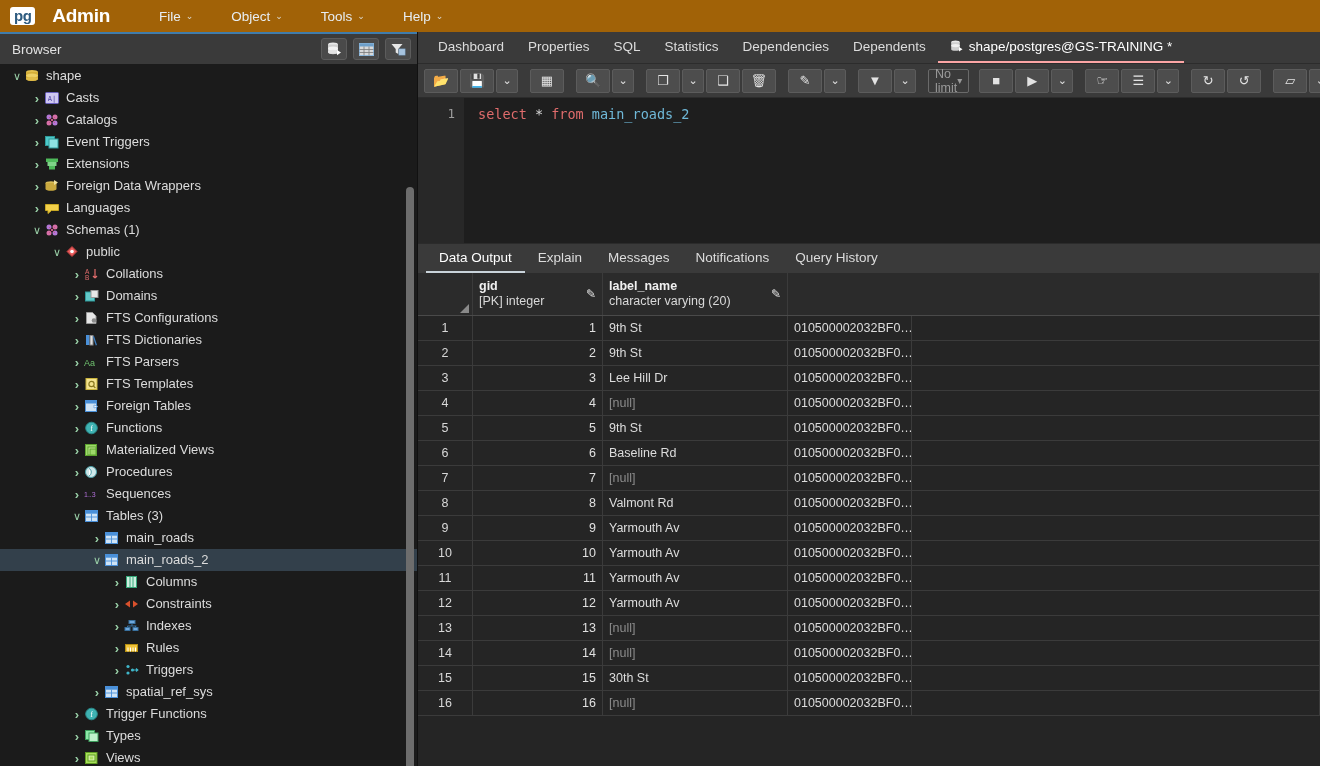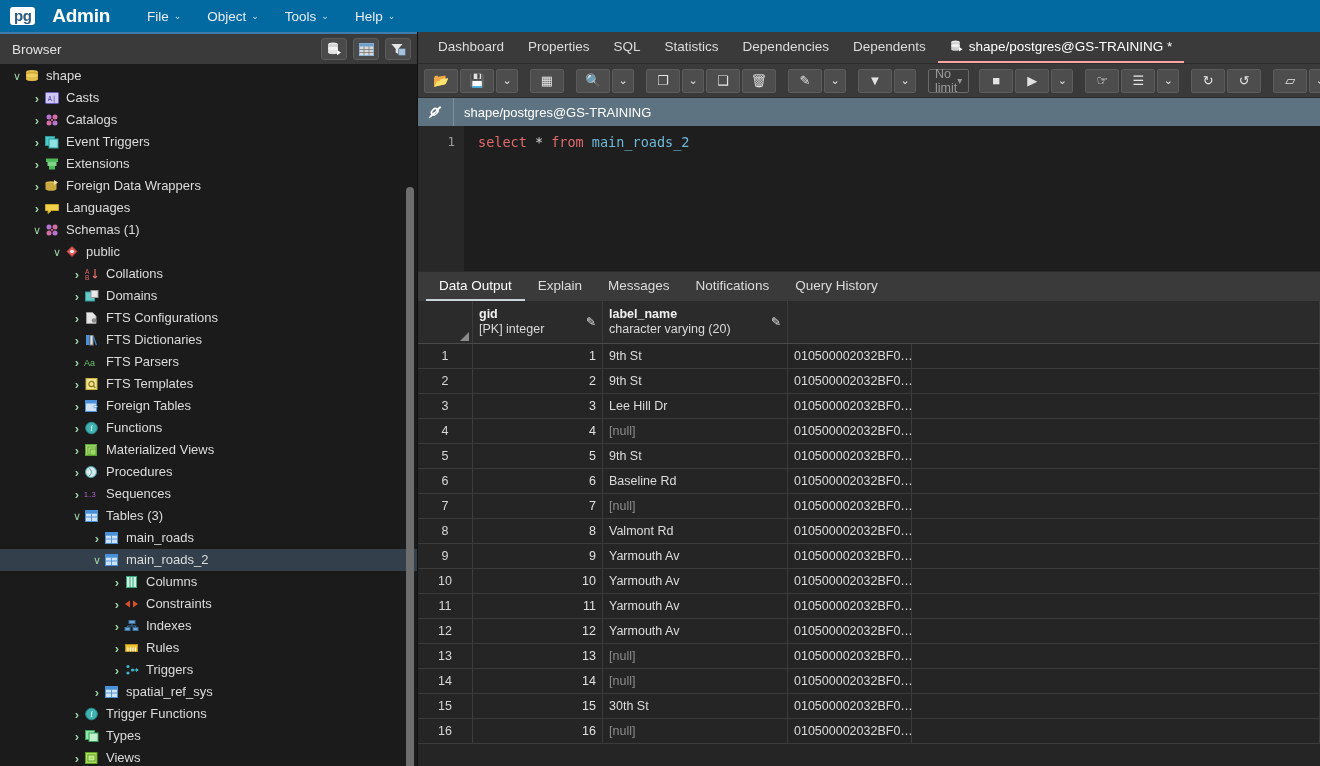--- a/index.html
+++ b/index.html
@@ -5,22 +5,22 @@
   * { box-sizing: border-box; margin:0; padding:0; }
   html,body { width:1320px; height:766px; overflow:hidden; }
   body {
     font-family: "Liberation Sans", sans-serif;
     background:#1b1b1b; color:#d4d4d4; font-size:13px;
   }
   .app { width:1320px; height:766px; display:flex; flex-direction:column; }
 
   
   .menubar {
-    height:32px; background:#0369a1; display:flex; align-items:center;
-    flex:0 0 32px; padding-left:10px; gap:4px;
+    height:32px; background:#a16207; display:flex; align-items:center;
+    flex:0 0 32px; padding-left:10px; gap:16px;
   }
   .logo { display:flex; align-items:center; margin-right:22px; }
   .logo-badge {
     background:#fff; color:#2f5c80; font-weight:bold; font-size:15px;
     border-radius:3px; padding:1px 4px; line-height:16px; letter-spacing:-0.5px;
   }
   .logo-text { color:#fff; font-weight:bold; font-size:19px; letter-spacing:-0.3px; margin-left:17px;}
   .menu-item {
     color:#e8eef3; font-size:13.5px; padding:5px 11px; cursor:default;
     display:flex; align-items:center; gap:5px; white-space:nowrap;
@@ -677,30 +677,20 @@
           <div class="tgrp">
             <div class="tbtn wide">
               <span style="font-size: 13px;">▱</span>
             </div>
             <div class="tbtn narrow">
               <span style="font-size: 11px;">⌄</span>
             </div>
           </div>
         </div>
 
-      <div class="connbar">
-        <div class="cicon">
-          <svg width="17" height="15" viewBox="0 0 17 15">
-            <path d="M4 11l3-3M10 5l3-3" stroke="#fff" stroke-width="1.6" stroke-linecap="round"></path>
-            <rect x="4.2" y="4.2" width="7" height="5" rx="2.4" transform="rotate(-45 7.7 6.7)" fill="none" stroke="#fff" stroke-width="1.6"></rect>
-            <path d="M2 13L14 2" stroke="#fff" stroke-width="1.2"></path>
-          </svg>
-        </div>
-        <div class="ctext">shape/postgres@GS-TRAINING</div>
-      </div>
 
 
       <div class="editor">
         <div class="gutter">1</div>
         <div class="code" id="code"><span class="kw">select</span><span class="op"> </span><span class="op">*</span><span class="op"> </span><span class="kw">from</span><span class="op"> </span><span class="ident">main_roads_2</span></div>
       </div>
 
       <div class="outtabs" id="outtabs">
           <div class="otab active">
             <span>Data Output</span>

